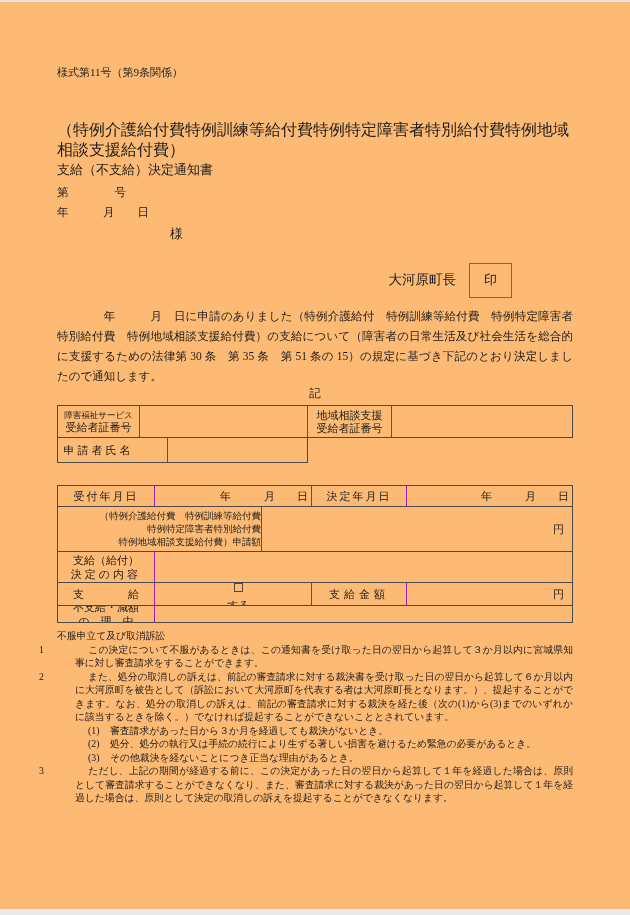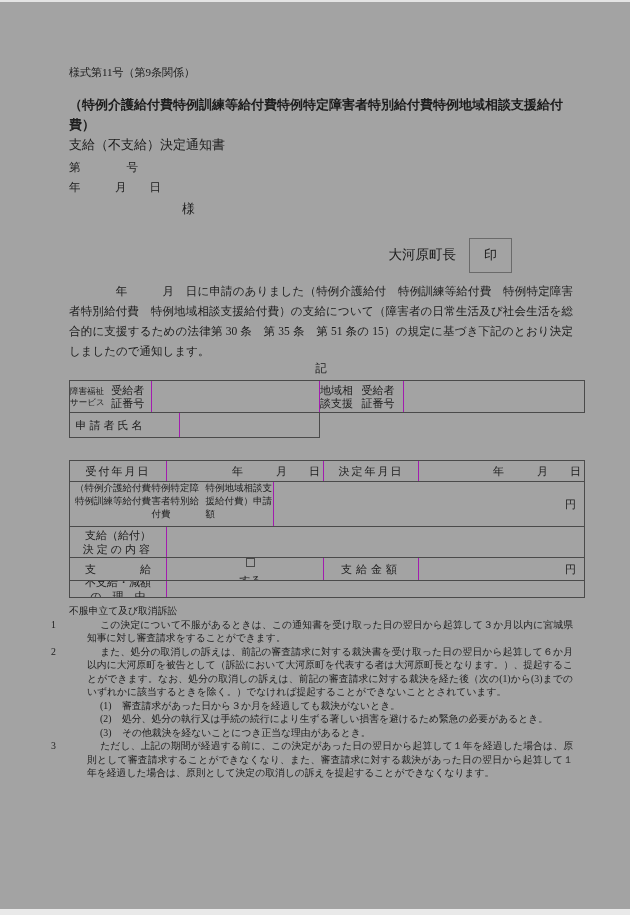--- a/index.html
+++ b/index.html
@@ -1,64 +1,63 @@
 <!DOCTYPE html>
 <html><head>
 <meta charset="utf-8">
 <style>
   * { margin:0; padding:0; box-sizing:border-box; }
   html,body { background:#888; }
   #page {
-    width:630px; height:915px; background:#a3a3a3; position:relative;
+    width:630px; height:915px; background:#fdba74; position:relative;
     margin:0 auto; overflow:hidden;
     font-family:"Liberation Serif","DejaVu Serif",serif;
     color:#1c1c1c;
-    padding-left:12px;
   }
   .scan-edge-top { position:absolute; top:0; left:0; width:100%; height:2px; background:#e4e4e4; }
   .scan-edge-bottom { position:absolute; bottom:0; left:0; width:100%; height:6px; background:#e9e9e9; }
   .content { padding:64px 57px 0 57px; }
 
   .form-number { font-size:11px; line-height:16px; }
-  .title1 { margin-top:15px; font-size:13px; line-height:20px;font-weight:bold; }
+  .title1 { margin-top:40px; font-size:16px; line-height:20px; }
   .title2 { font-size:13px; line-height:20px; }
   .docblock { margin-top:2px; text-align:left; font-size:11.5px; line-height:20px; }
   .addressee { margin-top:4px; padding-left:113px; font-size:13px; line-height:16px; }
   .issuer-row { margin-top:18px; height:40px; display:flex; align-items:center; justify-content:flex-end; gap:13px; padding-right:61px; font-size:13.5px; }
   .seal-box { width:43px; height:35px; border:1px solid #6a6a6a; display:flex; align-items:center; justify-content:center; font-size:13px; flex:0 0 auto; }
 
   .body-par { margin-top:6px; font-size:11.5px; line-height:20px; text-align:justify; }
   .ki { margin-top:0; text-align:center; font-size:11.5px; line-height:15px; }
 
   
   .t1 { margin-top:4px; font-size:11px; }
   .t1r1 { display:grid; grid-template-columns:81px 168px 84px 183px; height:33px; border:1px solid #4a4a4a; width:516px; }
   .t1r2 { display:grid; grid-template-columns:81px 168px; height:26px; border:1px solid #4a4a4a; width:251px; margin-top:-1px;gap:28px; }
   .cell { display:flex; align-items:center; justify-content:center; overflow:hidden; }
   .cell + .cell { border-left:1px solid #a21caf; }
-  .label2line { flex-direction:row; line-height:13px; }
+  .label2line { flex-direction:column; line-height:13px; }
   .label2line .small { font-size:8.5px; line-height:11px; }
   .digits { display:grid; grid-template-columns:repeat(10,1fr); }
   .digits > div { border-left:1px dotted #8a8a8a; }
   .digits > div:first-child { border-left:none; }
   .ls2 { letter-spacing:2px; }
   .ls3 { letter-spacing:3px; }
   .ls4 { letter-spacing:4px; }
 
   
   .t2 { margin-top:22px; font-size:11px; }
   .t2 .row { display:grid; border:1px solid #4a4a4a; width:516px; }
   .t2 .row + .row { margin-top:-1px; }
   .r1 { grid-template-columns:96px 157px 95px 1fr; height:22px; }
   .r2 { grid-template-columns:203px 1fr; height:46px; }
   .r3 { grid-template-columns:96px 1fr; height:32px;text-align:center; }
   .r4 { grid-template-columns:96px 157px 95px 1fr; height:24px; }
   .r5 { grid-template-columns:96px 1fr; height:18px; }
   .datecell { justify-content:flex-end; padding-right:3px; }
-  .amount-label { flex-direction:row; align-items:flex-start; padding-left:5px; font-size:9.5px; line-height:13px; }
+  .amount-label { flex-direction:column; align-items:flex-end; padding-left:5px; font-size:9.5px; line-height:13px; }
   .yencell { justify-content:flex-end; padding-right:8px; }
   .twoline { flex-direction:column; line-height:14px; }
   .checkrow { justify-content:space-between; padding-left:11px; gap:6px;flex-direction:column; }
   .checkrow .gap { width:24px; }
   .checkbox { width:9px; height:9px; border:1px solid #4a4a4a; display:inline-block; flex:0 0 auto; }
 
   
   .notes { margin-top:6px; font-size:9.8px; line-height:13.5px; }
   .note-item { padding-left:18px; text-indent:-18px; text-align:justify; }
   .note-item .nnum { display:inline-block; width:31px; }

